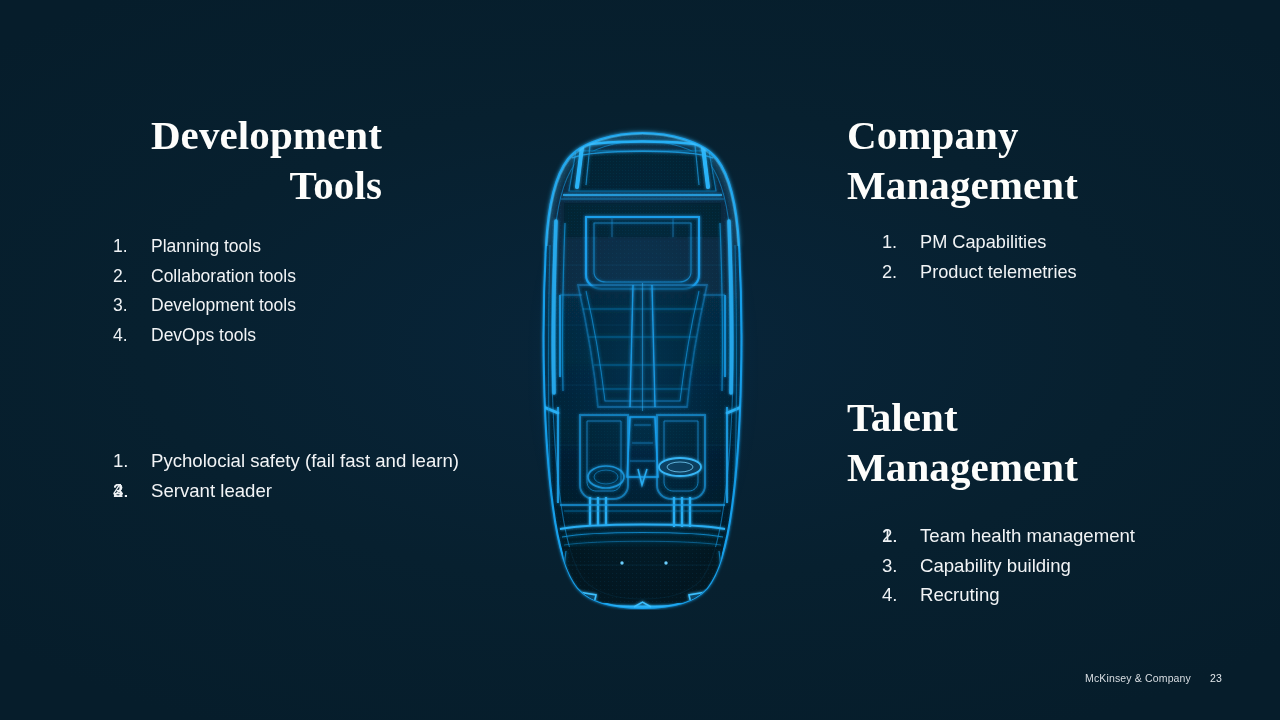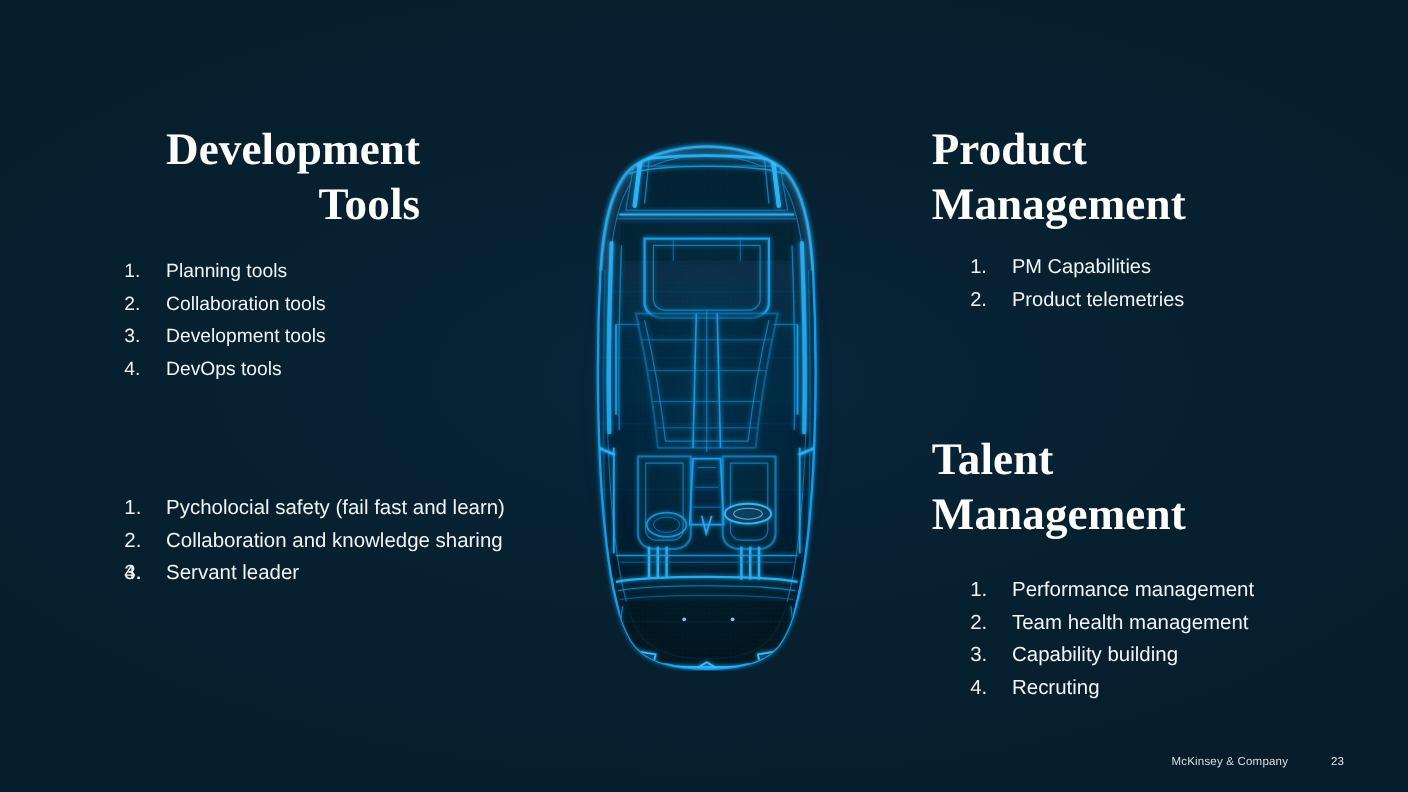--- a/index.html
+++ b/index.html
@@ -86,24 +86,24 @@
   #talent-mgmt-block { left: 847px; top: 392px; }
   #talent-mgmt-block ol.items { margin-top: 29px; margin-left: 35px; }
   #talent-mgmt-block ol.items li { font-size: 18.6px; }
   #product-mgmt-block ol.items li { font-size: 18.2px; }
 
   
 
   .footer {
     position: absolute;
     right: 58px;
-    bottom: 22px;
+    bottom: 36px;
     display: flex;
     align-items: baseline;
-    gap: 39px;
+    gap: 19px;
     color: #d9dee3;
     font-size: 10.5px;
     letter-spacing: 0.15px;
   }
   .footer .page-no { color: #e3e8ec; }
 
   
 
   #car-figure {
     position: absolute;
@@ -156,21 +156,20 @@
   </div>
 
   <div class="block" id="culture-block">
     <ol class="items">
       <li>
         <span class="num">1.</span>
         <span>Pycholocial safety (fail fast and learn)</span>
       </li>
       <li>
         <span class="num">2.</span>
-        <span>Collaboration and knowledge sharing</span>
       </li>
       <li>
         <span class="num">3.</span>
       </li>
       <li>
         <span class="num">4.</span>
         <span>Servant leader</span>
       </li>
     </ol>
   </div>
@@ -432,41 +431,40 @@
                  C 97 9, 63 17, 49 35
                  C 36 52, 29 85, 27 121" fill="none" stroke="#4fc8ff" stroke-width="1.4"></path>
         <path d="M122.5 9
                  C 148 9, 182 17, 196 35
                  C 209 52, 216 85, 218 121" fill="none" stroke="#4fc8ff" stroke-width="1.4"></path>
       </g>
     </svg>
   </div>
 
   <div class="block" id="product-mgmt-block">
-    <div class="heading">Product
+    <div class="heading">Company
 Management</div>
     <ol class="items">
       <li>
         <span class="num">1.</span>
         <span>PM Capabilities</span>
       </li>
       <li>
         <span class="num">2.</span>
         <span>Product telemetries</span>
       </li>
     </ol>
   </div>
 
   <div class="block" id="talent-mgmt-block">
     <div class="heading">Talent
 Management</div>
     <ol class="items">
       <li>
         <span class="num">1.</span>
-        <span>Performance management</span>
       </li>
       <li>
         <span class="num">2.</span>
         <span>Team health management</span>
       </li>
       <li>
         <span class="num">3.</span>
         <span>Capability building</span>
       </li>
       <li>

